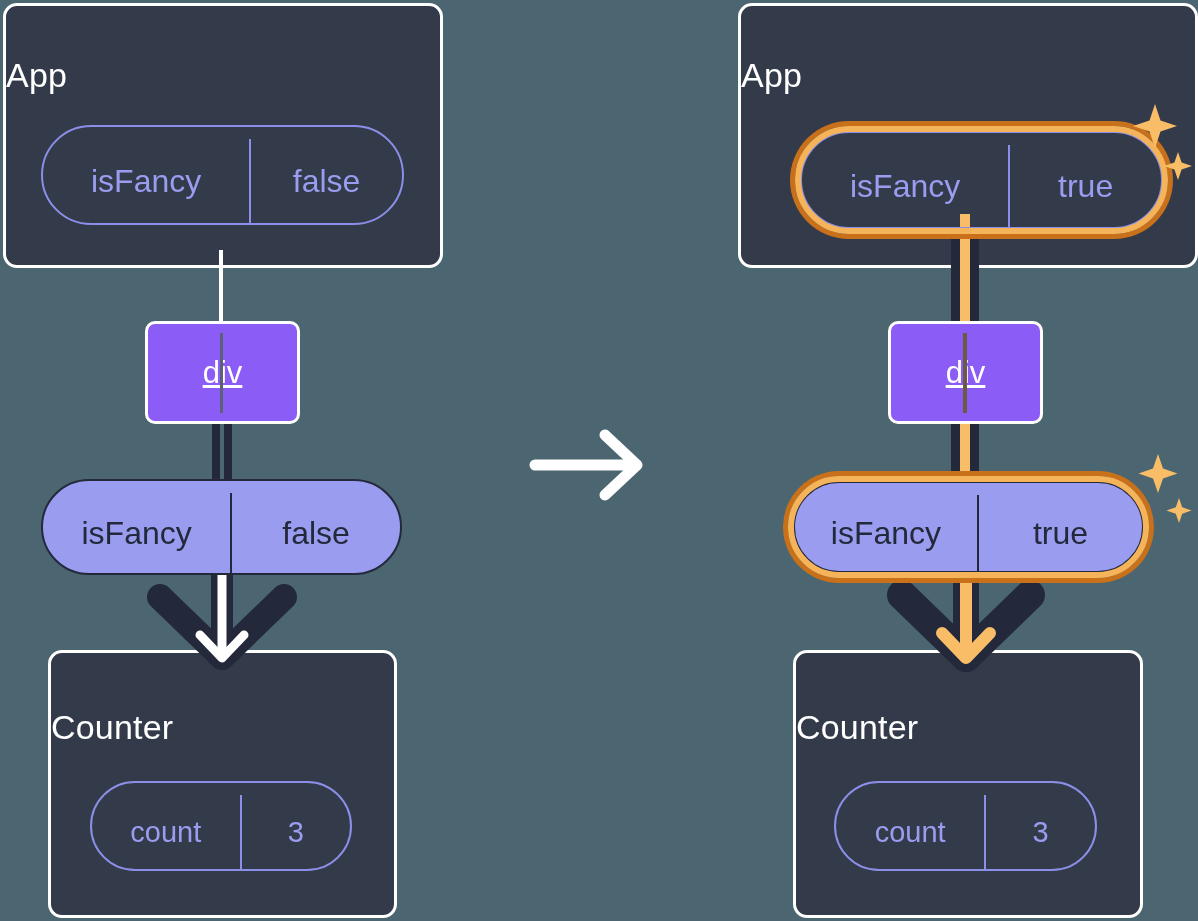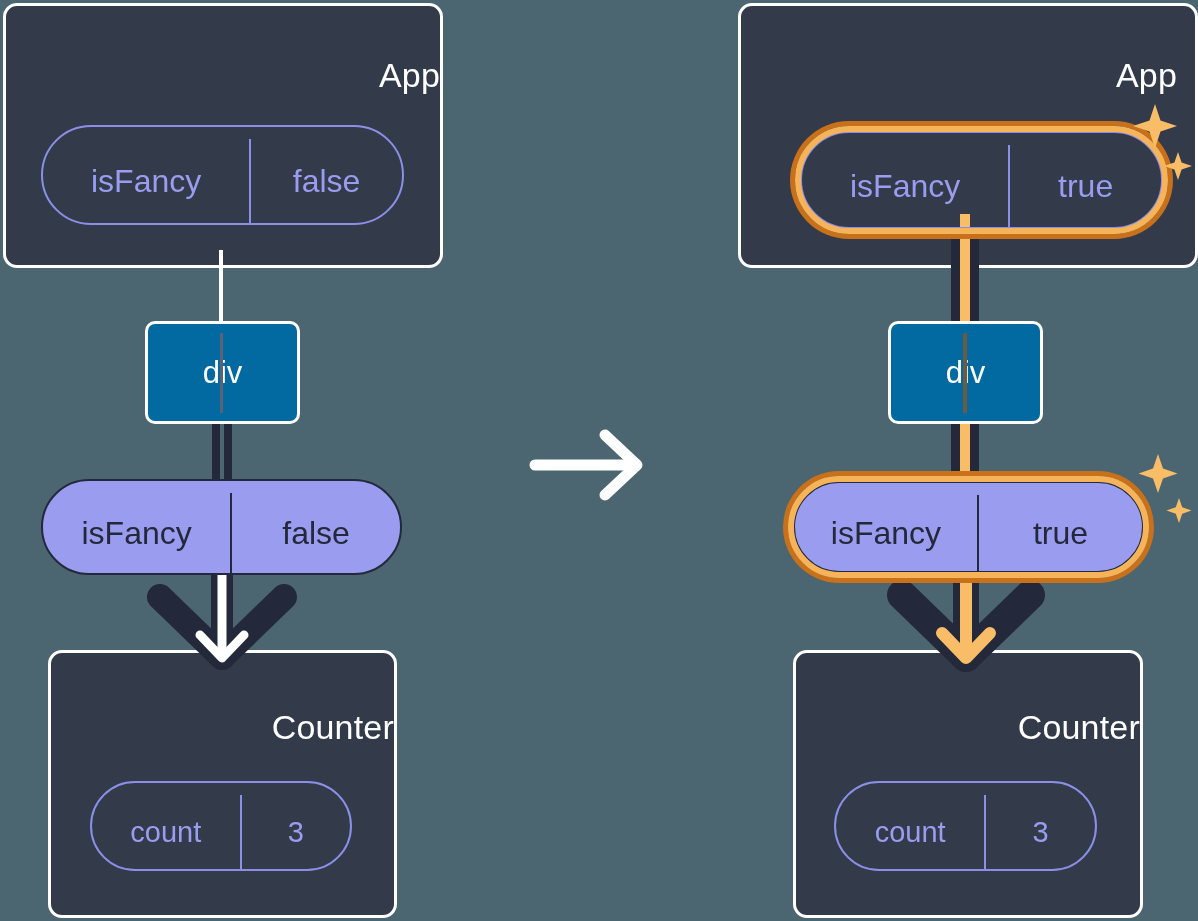--- a/index.html
+++ b/index.html
@@ -16,39 +16,40 @@
   .cbox{
     position:absolute;
     background:#333b4a;
     border:3px solid #ffffff;
     border-radius:14px;
     box-sizing:border-box;
   }
   .cbox-title{
     position:absolute;
     left:0;right:0;
-    text-align:right;
+    text-align:left;
     color:#ffffff;
     font-size:34px;
     font-weight:400;
     letter-spacing:.2px;
     white-space:nowrap;
   }
 
   
   .divbox{
     position:absolute;
-    background:#0369a1;
+    background:#8b5cf6;
     border:3px solid #ffffff;
     border-radius:10px;
     box-sizing:border-box;
     display:flex;align-items:center;justify-content:center;
     color:#ffffff;
     font-size:31px;
     z-index:6;
+    text-decoration:underline;
   }
 
   
   .pill{
     position:absolute;
     box-sizing:border-box;
     display:flex;
     align-items:stretch;
     border-radius:999px;
     z-index:7;

